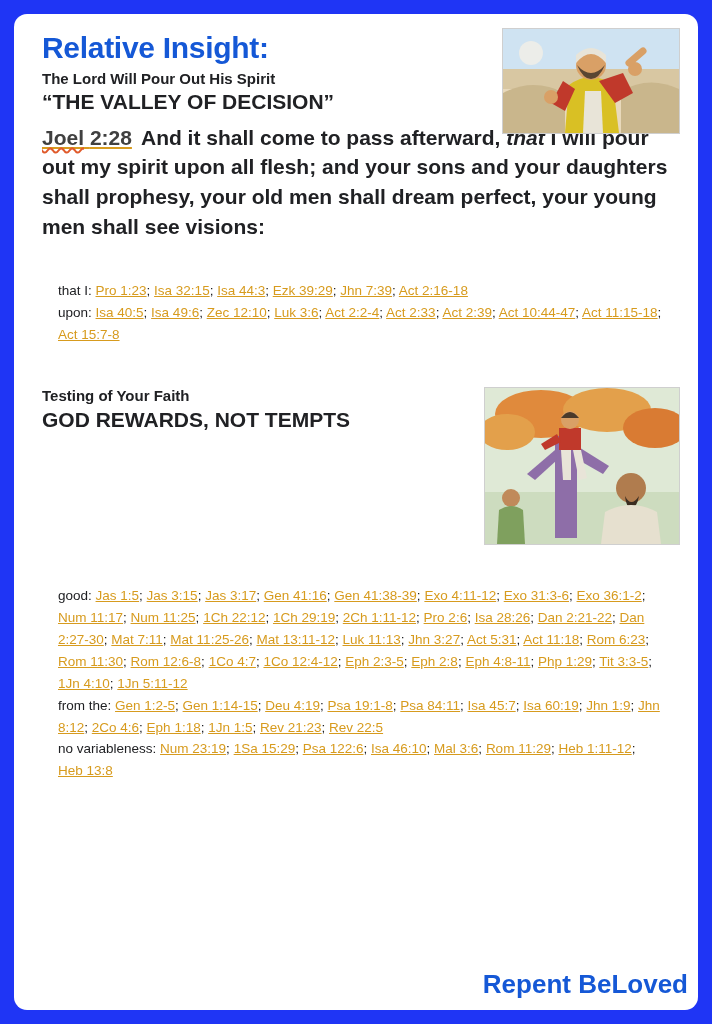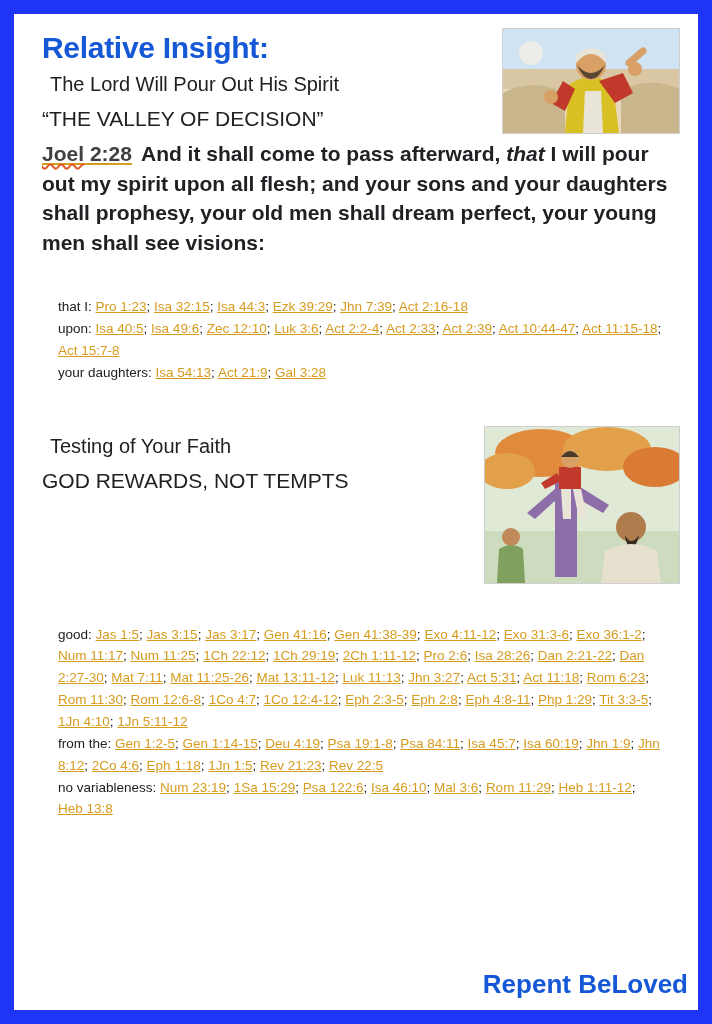--- a/index.html
+++ b/index.html
@@ -14,40 +14,41 @@
     width: 712px; height: 1024px;
     background: #1f35f5;
     padding: 14px;
   }
   #sheet {
     position: relative;
     width: 100%; height: 100%;
     background: #ffffff;
     padding: 14px 18px 10px 28px;
     overflow: hidden;
+    border-radius: 13px;
   }
   .title {
     color: #1558d6;
     font-size: 30px;
     font-weight: bold;
     letter-spacing: -0.3px;
     line-height: 1.05;
     margin: 0 0 6px 0;
   }
   .subtitle {
     color: #202124;
-    font-size: 20px;
-    font-weight: normal;
+    font-size: 15px;
+    font-weight: bold;
     line-height: 1.25;
-    margin: 8px;
+    margin: 0;
   }
   .subtitle2 {
     color: #202124;
     font-size: 21px;
-    font-weight: normal;
+    font-weight: bold;
     line-height: 1.35;
     margin: 0 0 6px 0;
   }
   .verse {
     color: #202124;
     font-size: 21px;
     font-weight: bold;
     line-height: 1.42;
     margin: 0 0 4px 0;
   }
@@ -146,21 +147,20 @@
       <span>And it shall come to pass afterward,</span>
       <span class="ital">that</span>
       <span>I will pour out my spirit upon all flesh; and your sons and your daughters shall prophesy, your old men shall dream perfect, your young men shall see visions:</span>
     </p>
 
     <div class="block-gap"></div>
 
     <div class="xrefs" id="s1-xrefs">
         <p class="grp" style="margin: 0px;"><span>that I: </span><a>Pro 1:23</a><span class="sep">; </span><a>Isa 32:15</a><span class="sep">; </span><a>Isa 44:3</a><span class="sep">; </span><a>Ezk 39:29</a><span class="sep">; </span><a>Jhn 7:39</a><span class="sep">; </span><a>Act 2:16-18</a></p>
         <p class="grp" style="margin: 0px;"><span>upon: </span><a>Isa 40:5</a><span class="sep">; </span><a>Isa 49:6</a><span class="sep">; </span><a>Zec 12:10</a><span class="sep">; </span><a>Luk 3:6</a><span class="sep">; </span><a>Act 2:2-4</a><span class="sep">; </span><a>Act 2:33</a><span class="sep">; </span><a>Act 2:39</a><span class="sep">; </span><a>Act 10:44-47</a><span class="sep">; </span><a>Act 11:15-18</a><span class="sep">; </span><a>Act 15:7-8</a></p>
-        <p class="grp" style="margin: 0px;"><span>your daughters: </span><a>Isa 54:13</a><span class="sep">; </span><a>Act 21:9</a><span class="sep">; </span><a>Gal 3:28</a></p>
       </div>
 
     <div class="block-gap-lg"></div>
 
     <div class="img-mid">
       <svg width="194" height="156" viewBox="0 0 194 156">
         <rect x="0" y="0" width="194" height="156" fill="#dfe9d6"></rect>
         <rect x="0" y="104" width="194" height="52" fill="#cddcbf"></rect>
 
         <ellipse cx="56" cy="26" rx="46" ry="24" fill="#e08a3c"></ellipse>

